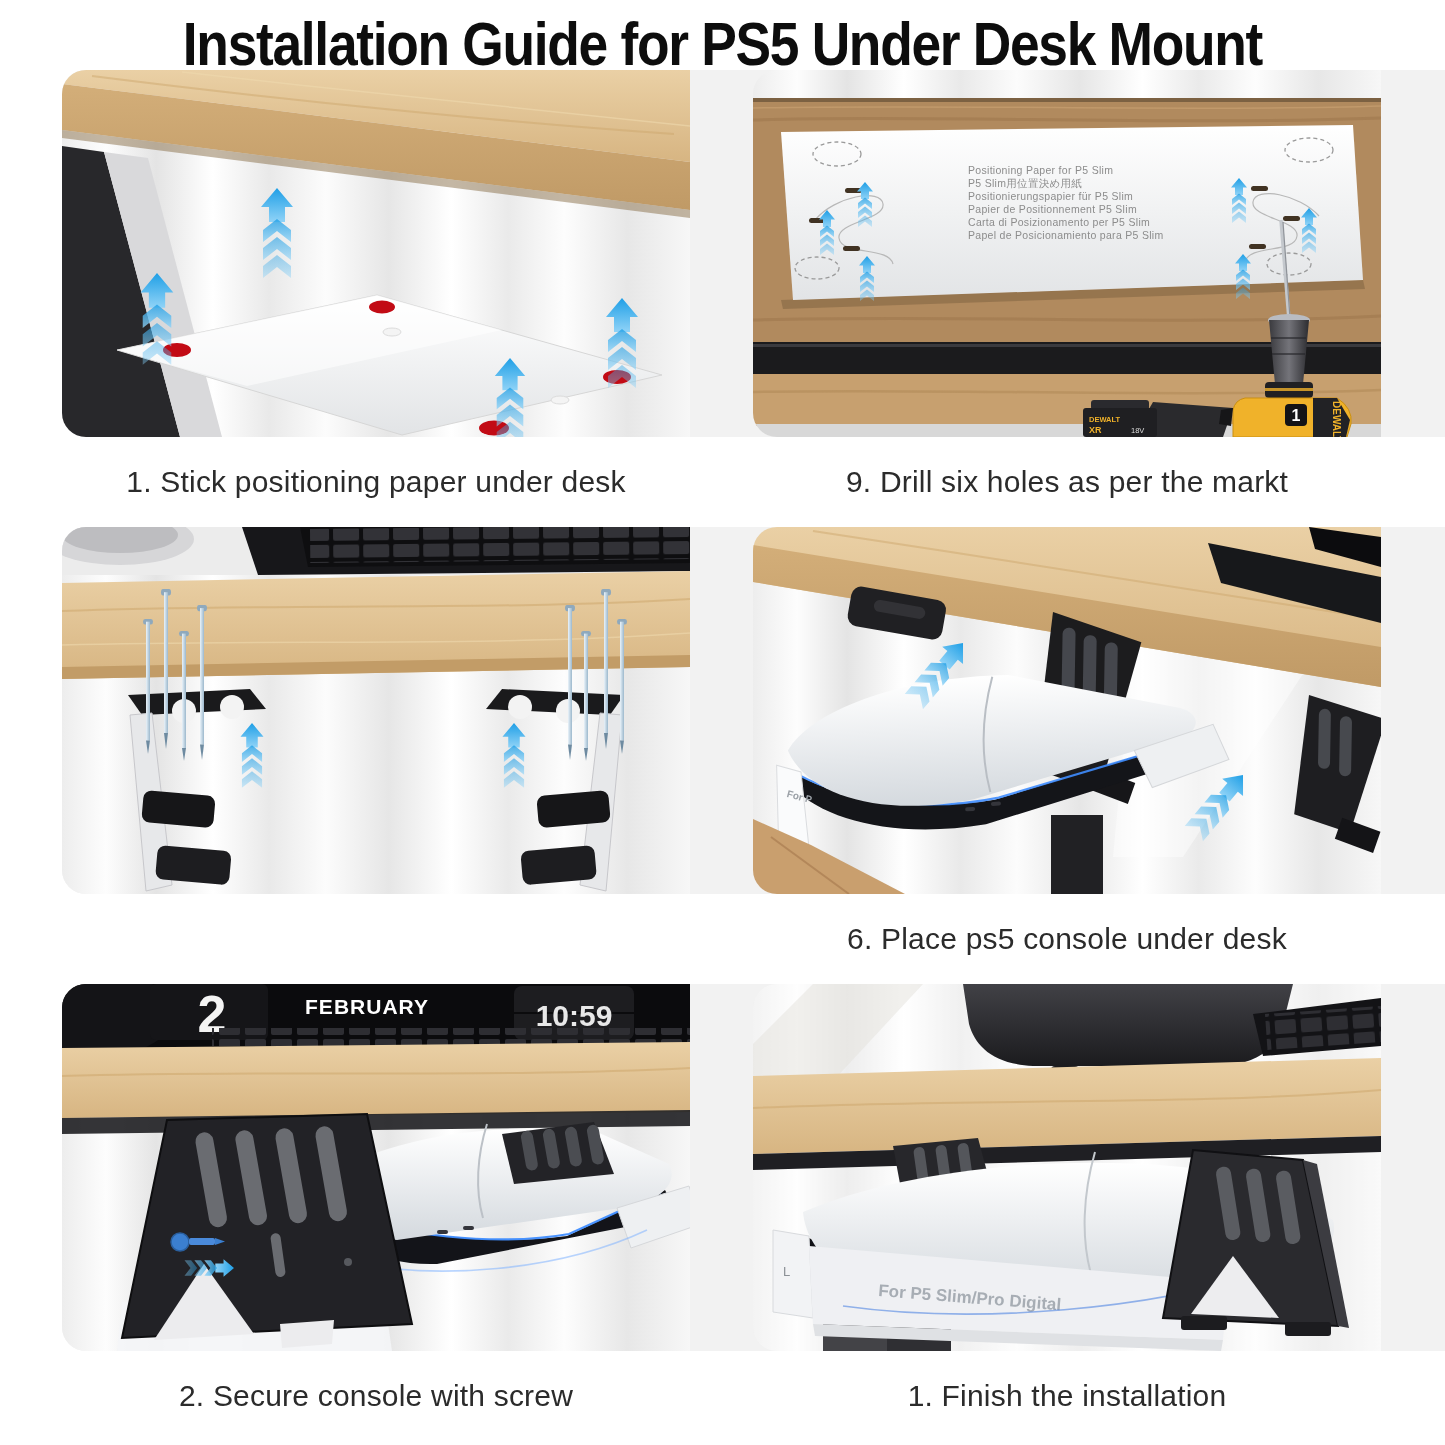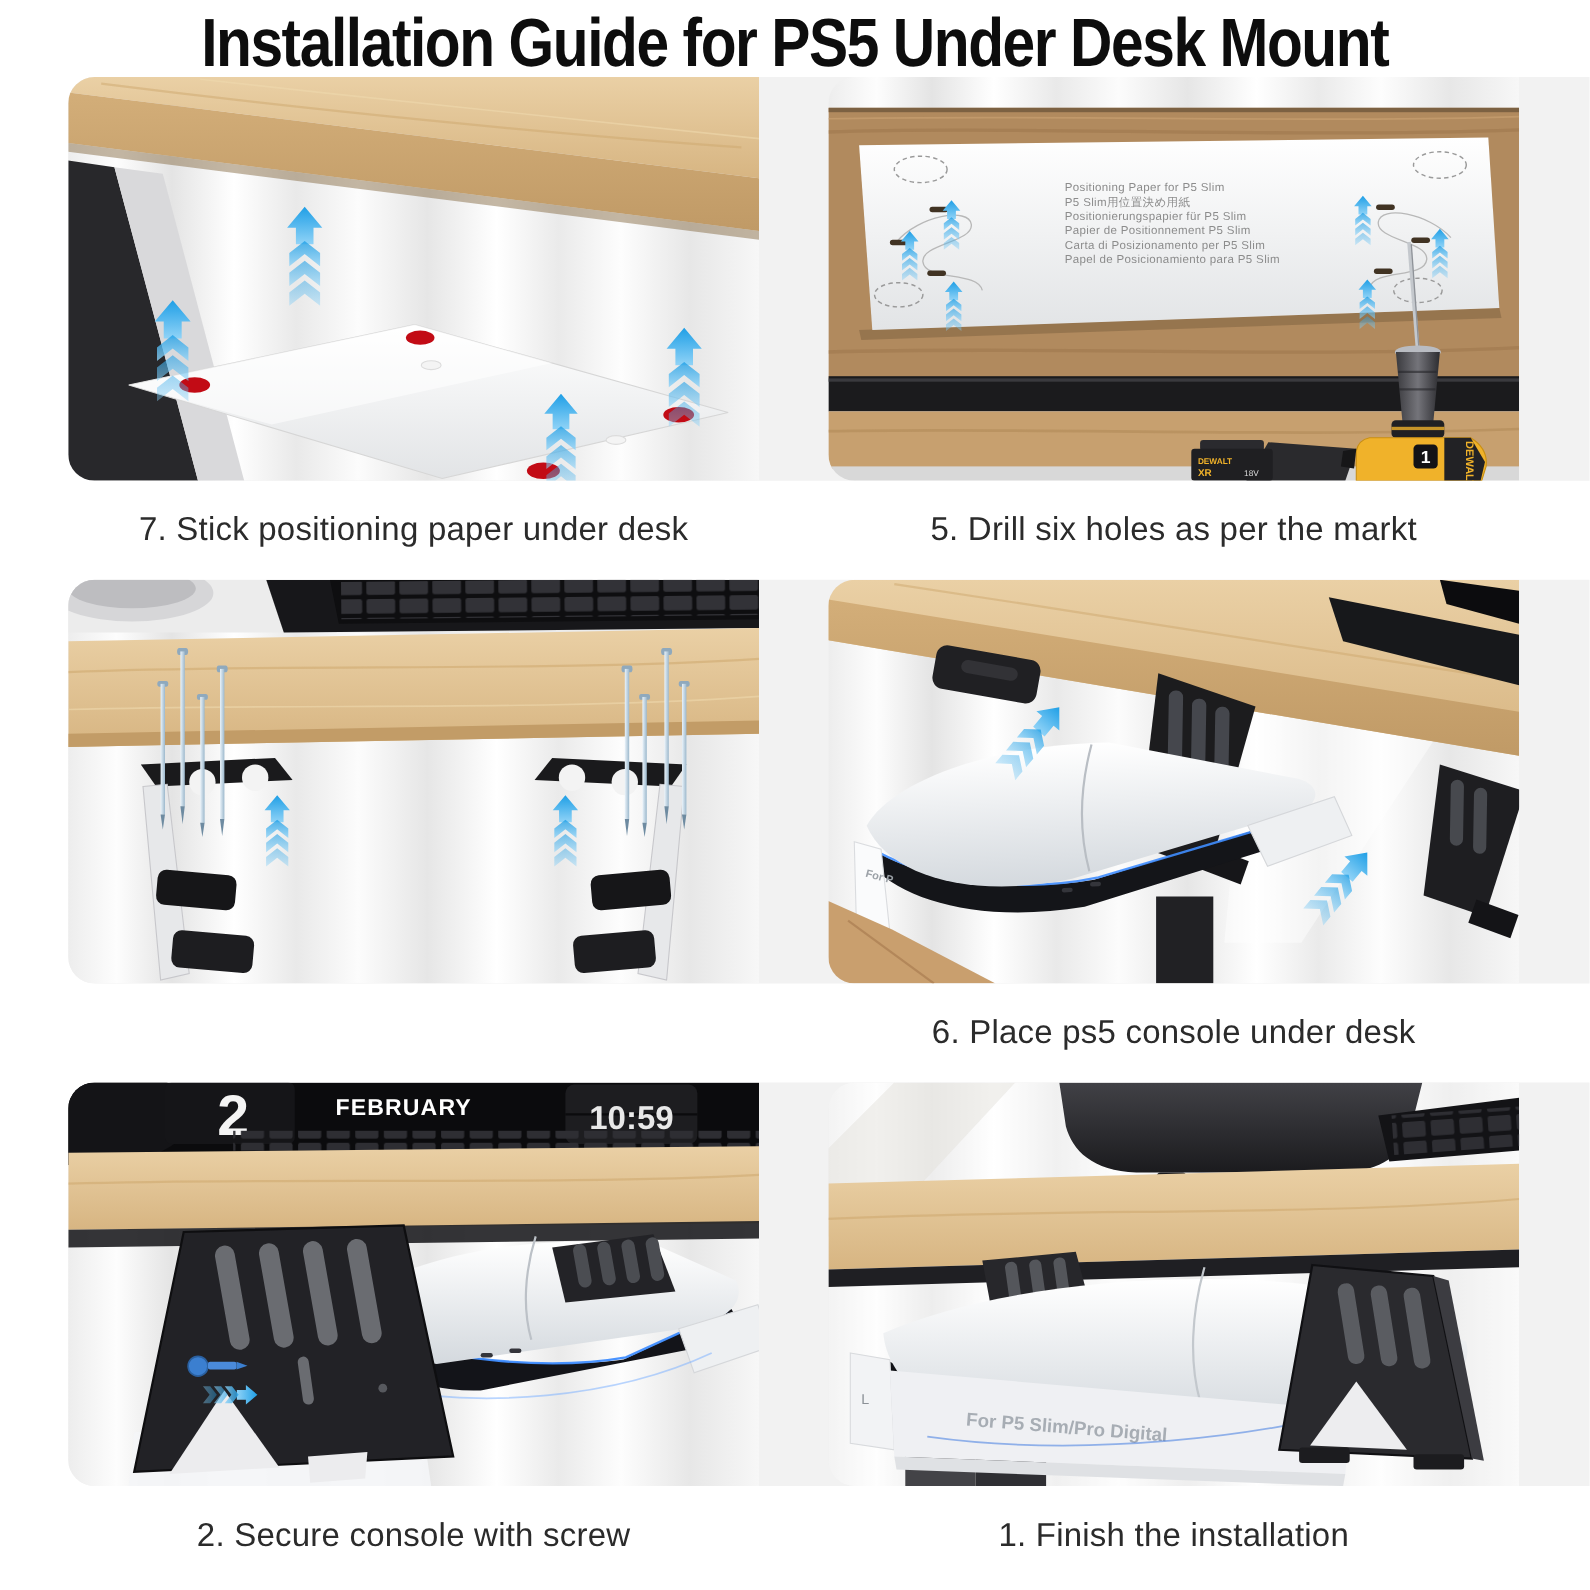--- a/index.html
+++ b/index.html
@@ -5,21 +5,21 @@
   * { box-sizing: border-box; }
   html, body { margin: 0; padding: 0; }
   body {
     width: 1445px; height: 1445px;
     background: #ffffff;
     font-family: "Liberation Sans", sans-serif;
     overflow: hidden;
   }
   .title-wrap {
     height: 70px;
-    display: flex; align-items: center; justify-content: center;
+    display: flex; align-items: flex-start; justify-content: center;
     padding-top: 8px;
   }
   .page-title {
     margin: 0;
     font-size: 62px;
     font-weight: bold;
     color: #0d0d0d;
     letter-spacing: -1.5px;
     white-space: nowrap;
     transform: scaleX(.86);
@@ -159,21 +159,21 @@
             <ellipse cx="320" cy="237" rx="13" ry="6.5" fill="#c20b15"></ellipse>
             <ellipse cx="555" cy="307" rx="14" ry="7" fill="#c20b15"></ellipse>
             <ellipse cx="432" cy="358" rx="15" ry="7.5" fill="#c20b15"></ellipse>
           </g>
           <use href="#arrowUp" transform="translate(215,118)"></use>
           <use href="#arrowUp" transform="translate(95,203) scale(1.02)"></use>
           <use href="#arrowUp" transform="translate(560,228)"></use>
           <use href="#arrowUp" transform="translate(448,288) scale(0.95)"></use>
         </svg>
       </div>
-      <div class="caption">7. Stick positioning paper under desk</div>
+      <div class="caption">1. Stick positioning paper under desk</div>
     </div>
 
     <div class="step">
       <div class="panel">
         <svg viewBox="0 0 628 367">
           <rect width="628" height="30" fill="url(#curt)"></rect>
           <g>
             <rect y="28" width="628" height="246" fill="#b18a5e"></rect>
             <path d="M0,50 C160,44 420,56 628,48" stroke="#9c744a" stroke-width="3" fill="none" opacity="0.5"></path>
             <path d="M0,250 C200,244 430,256 628,246" stroke="#9c744a" stroke-width="3" fill="none" opacity="0.5"></path>
@@ -234,21 +234,21 @@
             <polygon points="400,332 480,338 470,367 380,367" fill="#2a2a2d"></polygon>
             <polygon points="468,340 480,338 478,356 466,354" fill="#161618"></polygon>
             <rect x="338" y="330" width="58" height="10" rx="3" fill="#2a2a2e"></rect>
             <rect x="330" y="338" width="74" height="29" rx="3" fill="#1f1f22"></rect>
             <text x="336" y="352" font-size="7.5" font-weight="bold" fill="#f0b22a">DEWALT</text>
             <text x="336" y="363" font-size="9" font-weight="bold" fill="#f0b22a">XR</text>
             <text x="378" y="363" font-size="7.5" fill="#dddddd">18V</text>
           </g>
         </svg>
       </div>
-      <div class="caption">5. Drill six holes as per the markt</div>
+      <div class="caption">9. Drill six holes as per the markt</div>
     </div>
 
     <div class="step">
       <div class="panel">
         <svg viewBox="0 0 628 367">
           <rect width="628" height="367" fill="url(#curt)"></rect>
           <rect width="628" height="48" fill="#ececec"></rect>
           <ellipse cx="58" cy="12" rx="74" ry="26" fill="#d6d6d8"></ellipse>
           <ellipse cx="58" cy="8" rx="58" ry="18" fill="#bdbdc0"></ellipse>
           <polygon points="180,0 628,0 628,44 196,48" fill="#17171a"></polygon>

